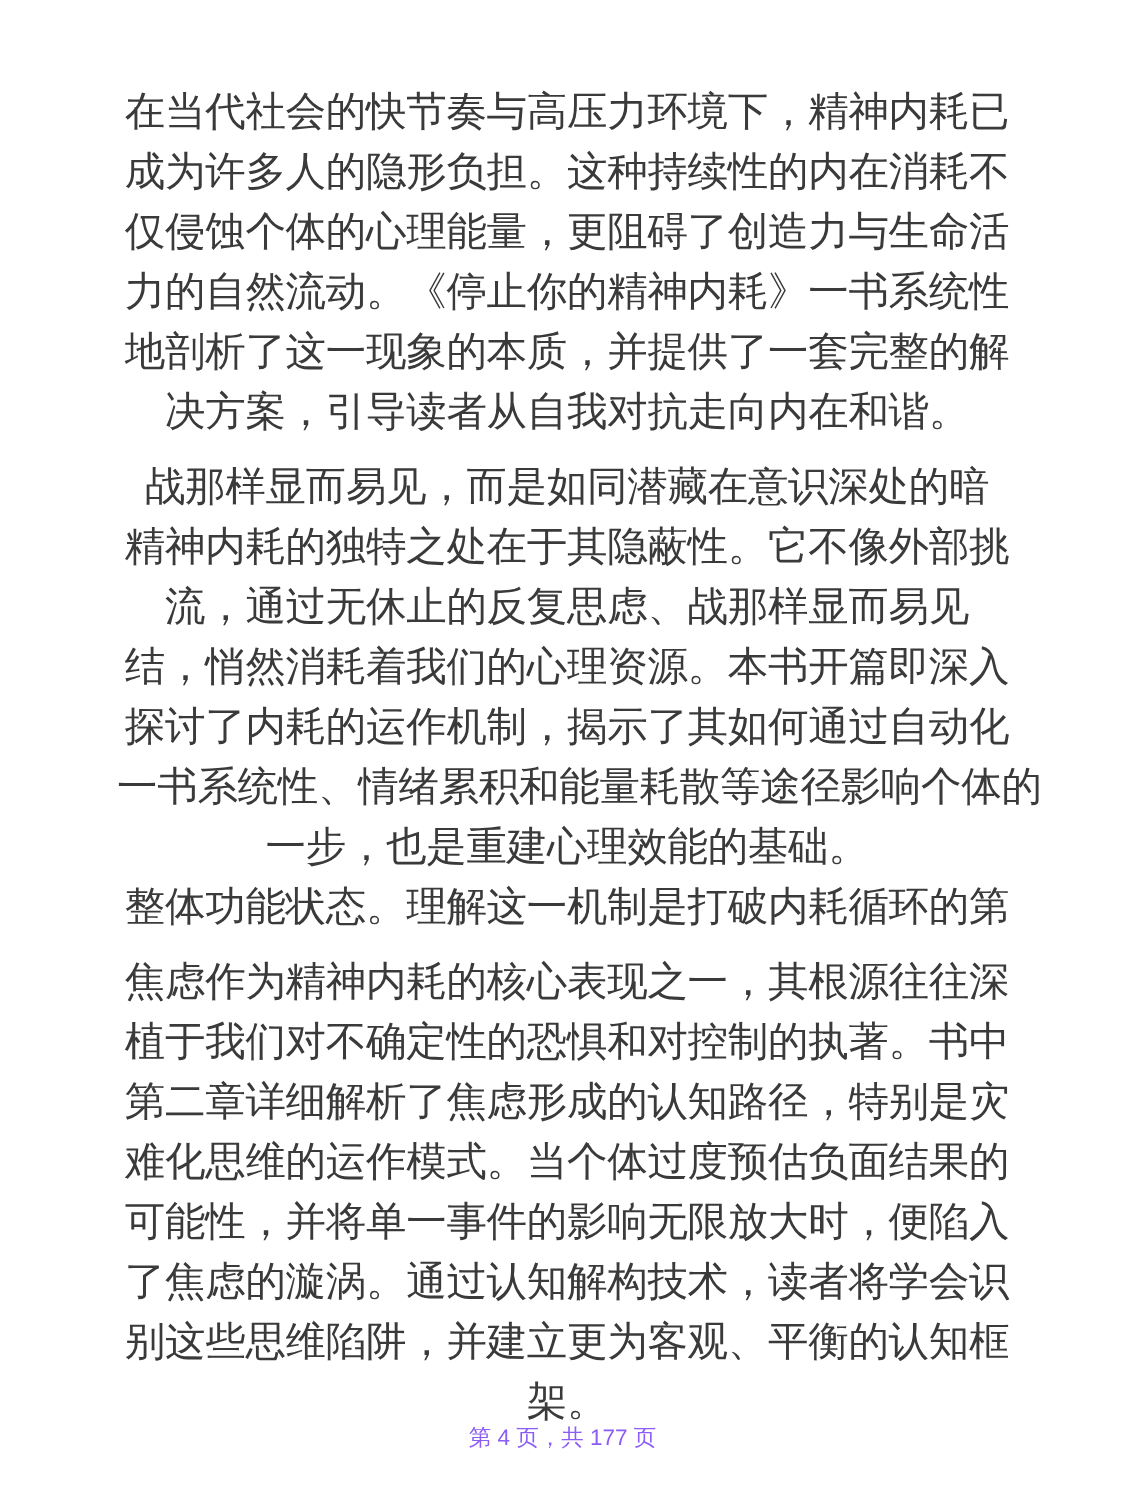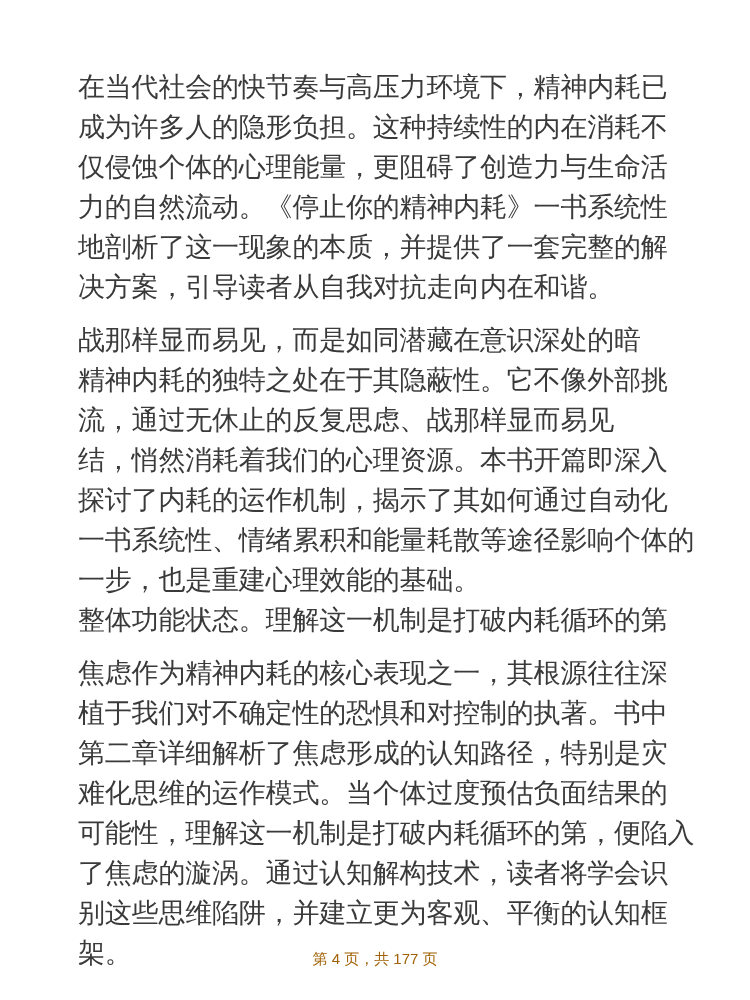--- a/index.html
+++ b/index.html
@@ -15,40 +15,41 @@
     overflow: hidden;
     font-family: "Liberation Sans", "DejaVu Sans", sans-serif;
   }
   .content {
     position: absolute;
     left: 78px;
     top: 54px;
     width: 600px;
   }
   .paragraph {
-    margin: 13px 0 10px 0;
+    margin: 0 0 10px 0;
     padding: 0;
+    text-align: center;
   }
   .line {
     font-size: 27px;
     line-height: 40px;
     font-weight: 300;
     color: #3a3a3a;
     letter-spacing: -0.2px;
     white-space: nowrap;
   }
   .page-footer {
     position: absolute;
     left: 0;
     top: 949px;
     width: 750px;
     text-align: center;
     font-size: 15px;
     line-height: 20px;
-    color: #a16207;
+    color: #8b5cf6;
   }
 </style>
 </head>
 <body>
 
 <div class="page">
   <div class="content">
     <div class="paragraph">
         <div class="line">在当代社会的快节奏与高压力环境下，精神内耗已</div>
         <div class="line">成为许多人的隐形负担。这种持续性的内在消耗不</div>
@@ -65,20 +66,20 @@
         <div class="line">探讨了内耗的运作机制，揭示了其如何通过自动化</div>
         <div class="line">一书系统性、情绪累积和能量耗散等途径影响个体的</div>
         <div class="line">一步，也是重建心理效能的基础。</div>
         <div class="line">整体功能状态。理解这一机制是打破内耗循环的第</div>
       </div>
     <div class="paragraph">
         <div class="line">焦虑作为精神内耗的核心表现之一，其根源往往深</div>
         <div class="line">植于我们对不确定性的恐惧和对控制的执著。书中</div>
         <div class="line">第二章详细解析了焦虑形成的认知路径，特别是灾</div>
         <div class="line">难化思维的运作模式。当个体过度预估负面结果的</div>
-        <div class="line">可能性，理解这一机制是打破内耗循环的第，便陷入</div>
+        <div class="line">可能性，并将单一事件的影响无限放大时，便陷入</div>
         <div class="line">了焦虑的漩涡。通过认知解构技术，读者将学会识</div>
         <div class="line">别这些思维陷阱，并建立更为客观、平衡的认知框</div>
         <div class="line">架。</div>
       </div>
   </div>
   <div class="page-footer">第 4 页，共 177 页</div>
 </div>
 
 </body></html>

